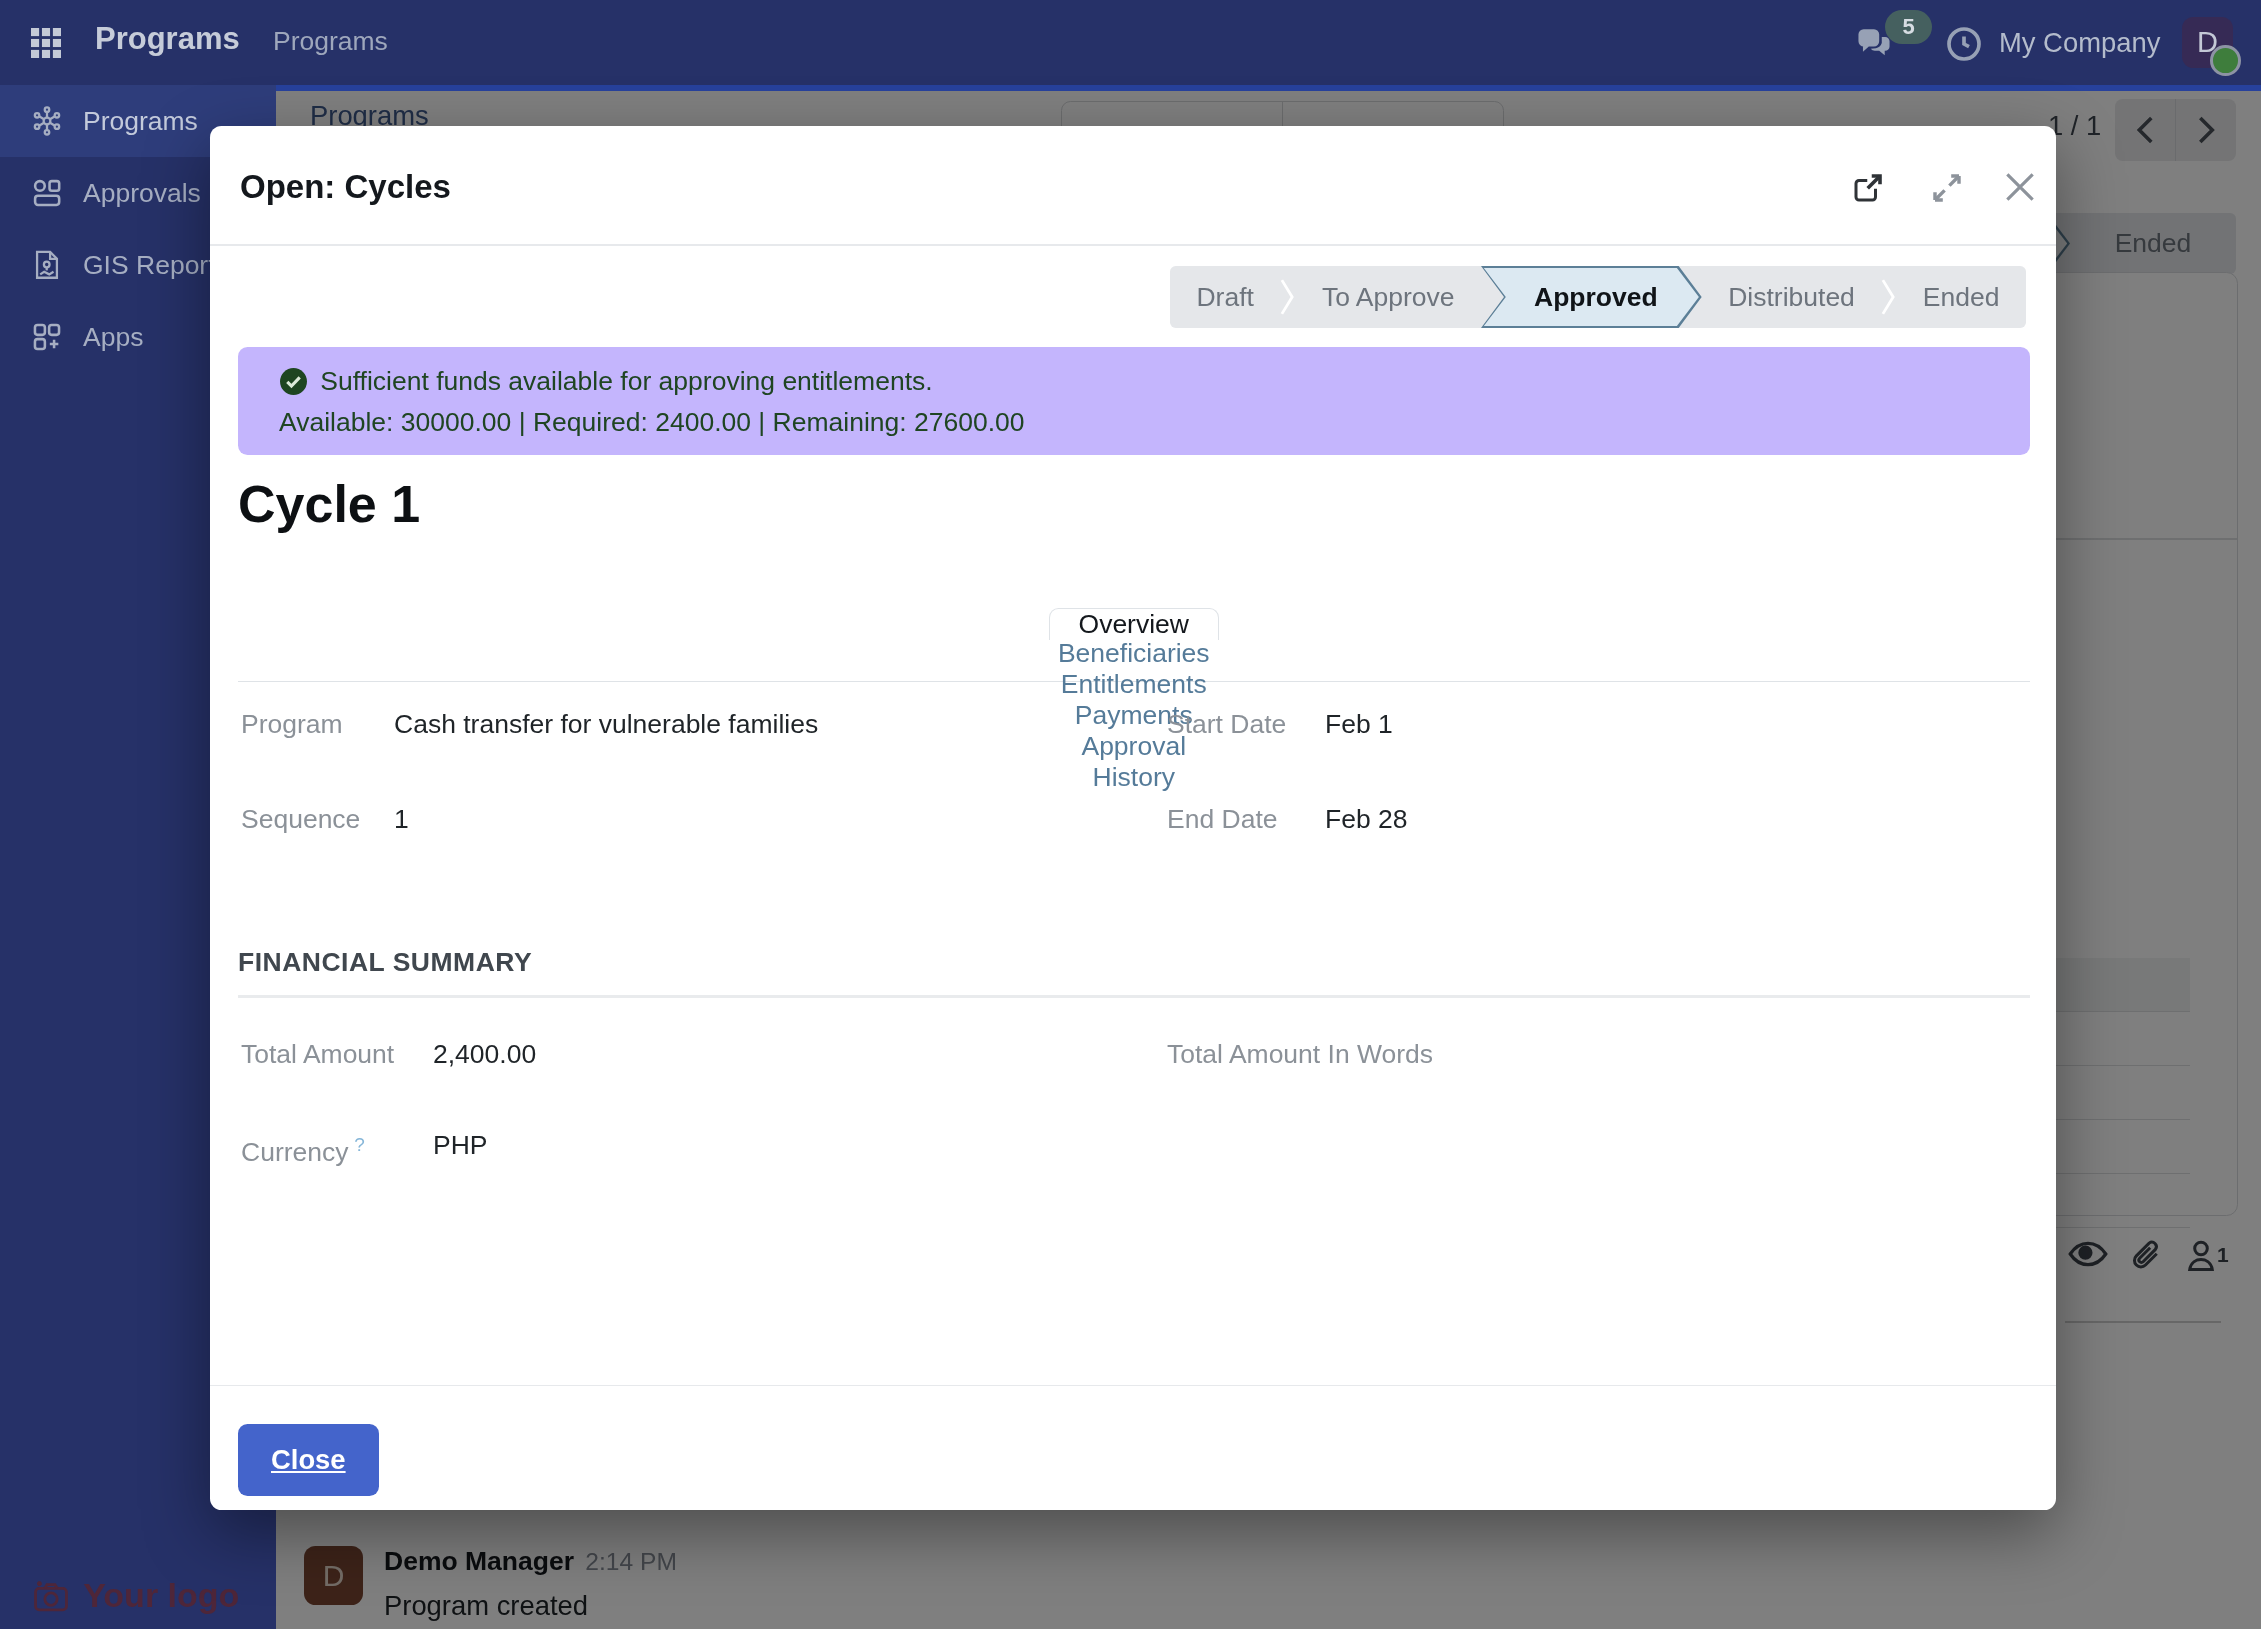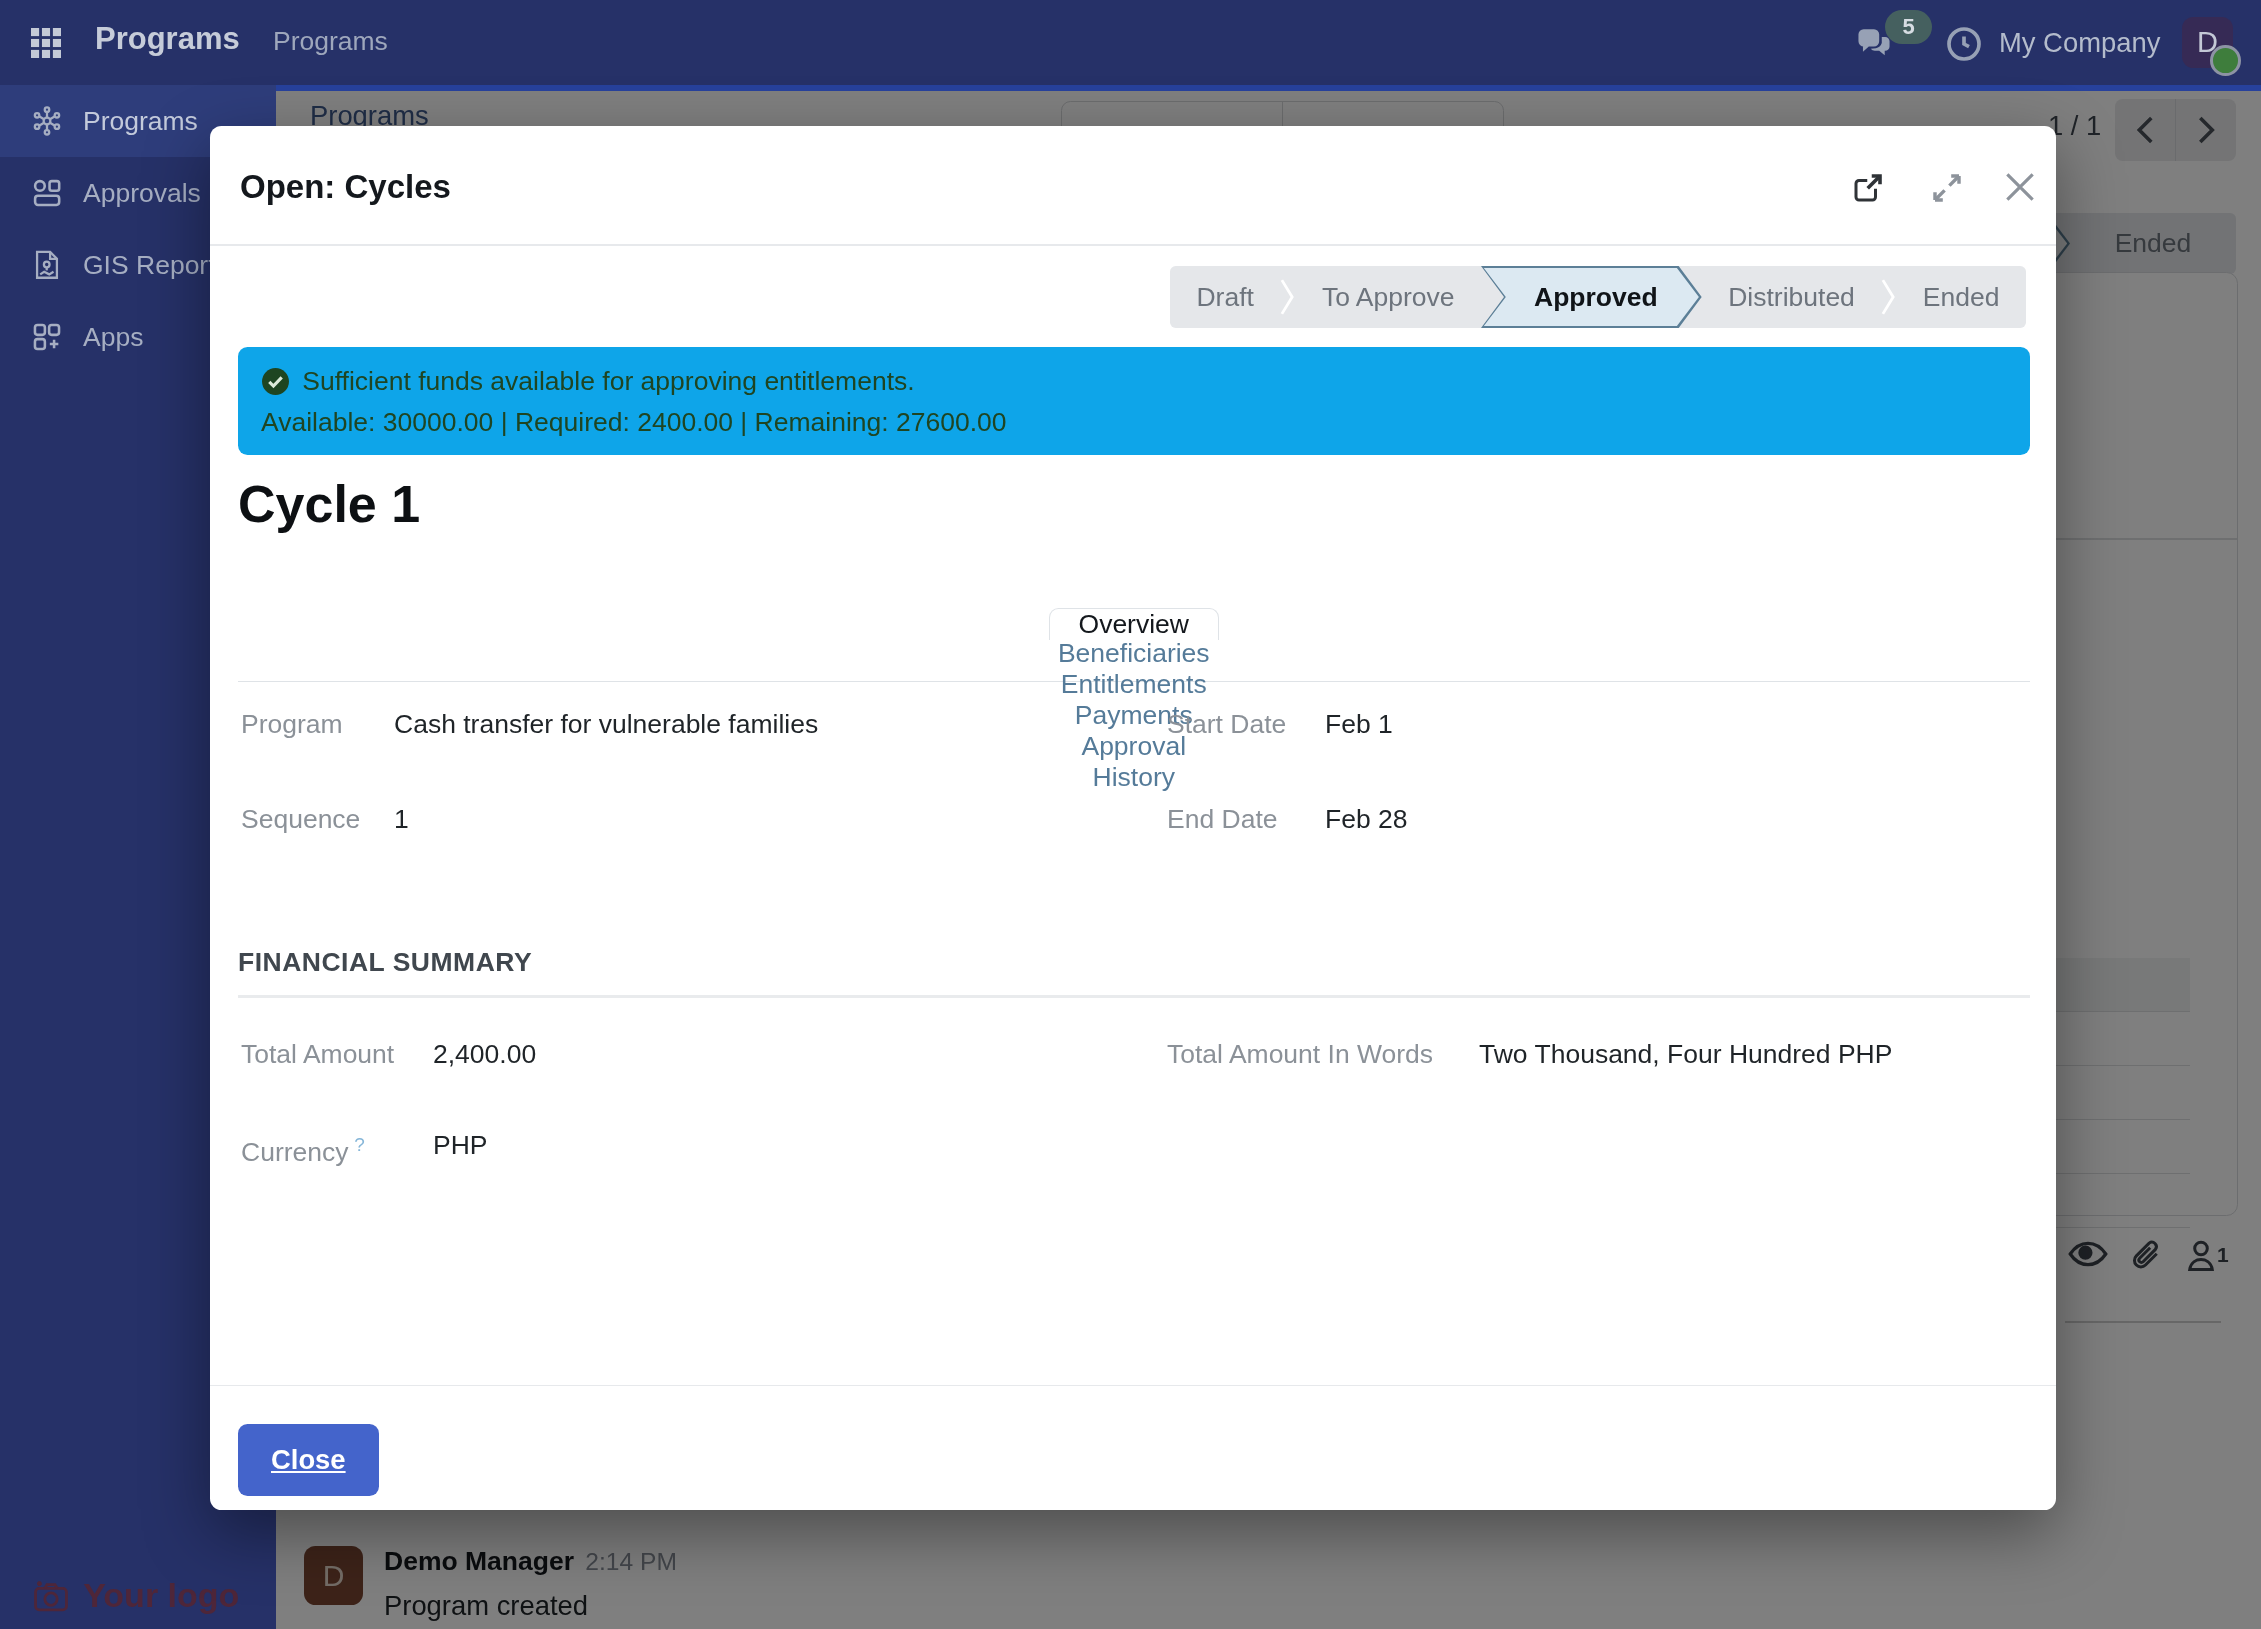--- a/index.html
+++ b/index.html
@@ -83,22 +83,22 @@
                display:flex;align-items:stretch;font-size:26.5px;color:#6d747d;overflow:hidden;}
   .m-step{display:flex;align-items:center;padding:0 26.5px;text-align:right;}
   .m-sep{align-self:center;}
   .m-step.active{position:relative;padding:0 44px 0 53px;color:#101418;font-weight:700;}
   .m-step.active::before{content:"";position:absolute;inset:0;background:#5c7f97;
       clip-path:polygon(0 0,calc(100% - 23px) 0,100% 50%,calc(100% - 23px) 100%,0 100%,23px 50%);}
   .m-step.active::after{content:"";position:absolute;inset:1.9px 2.8px;background:#dce9f2;
       clip-path:polygon(0 0,calc(100% - 22px) 0,100% 50%,calc(100% - 22px) 100%,0 100%,22px 50%);}
   .m-step.active span{position:relative;z-index:1;}
 
-  .m-alert{position:absolute;left:28px;right:26.5px;top:221px;height:108px;background:#0ea5e9;border-radius:9.5px;
-           padding:19px 23px;box-sizing:border-box;color:#1f4522;font-size:26.5px;}
+  .m-alert{position:absolute;left:28px;right:26.5px;top:221px;height:108px;background:#c4b5fd;border-radius:9.5px;
+           padding:19px 41px;box-sizing:border-box;color:#1f4522;font-size:26.5px;}
   .m-alert .l1{display:flex;align-items:center;gap:12.3px;font-weight:500;}
   .m-alert .l2{margin-top:10.4px;}
 
   .m-record-title{position:absolute;left:28px;top:348px;font-size:52px;font-weight:700;color:#0d1013;}
 
   .m-tabs{position:absolute;left:28px;right:26.5px;top:482px;height:73px;border-bottom:1.9px solid #dfe3e7;
           display:flex;align-items:center;font-size:26.5px;flex-direction:column;}
   .m-tab{padding:0 29px;display:flex;align-items:center;color:#557b99;cursor:pointer;}
   .m-tab.active{background:#fff;border:1.9px solid #dfe3e7;border-bottom:none;border-radius:9.5px 9.5px 0 0;
                 color:#14181d;margin-bottom:-1.9px;}
@@ -392,21 +392,20 @@
 
     <div class="m-section-title">FINANCIAL SUMMARY</div>
     <div class="m-section-divider"></div>
 
     <div class="m-row" style="left:31px;top:909px">
       <span class="m-label" style="width:192px">Total Amount</span>
       <span class="m-value">2,400.00</span>
     </div>
     <div class="m-row" style="left:957px;top:909px">
       <span class="m-label" style="width:312px">Total Amount In Words</span>
-      <span class="m-value">Two Thousand, Four Hundred PHP</span>
     </div>
     <div class="m-row" style="left:31px;top:1000px">
       <span class="m-label" style="width:192px"><span>Currency</span><span class="m-help">?</span></span>
       <span class="m-value">PHP</span>
     </div>
 
     <div class="m-footer">
       <button class="m-close">Close</button>
     </div>
   </div>

